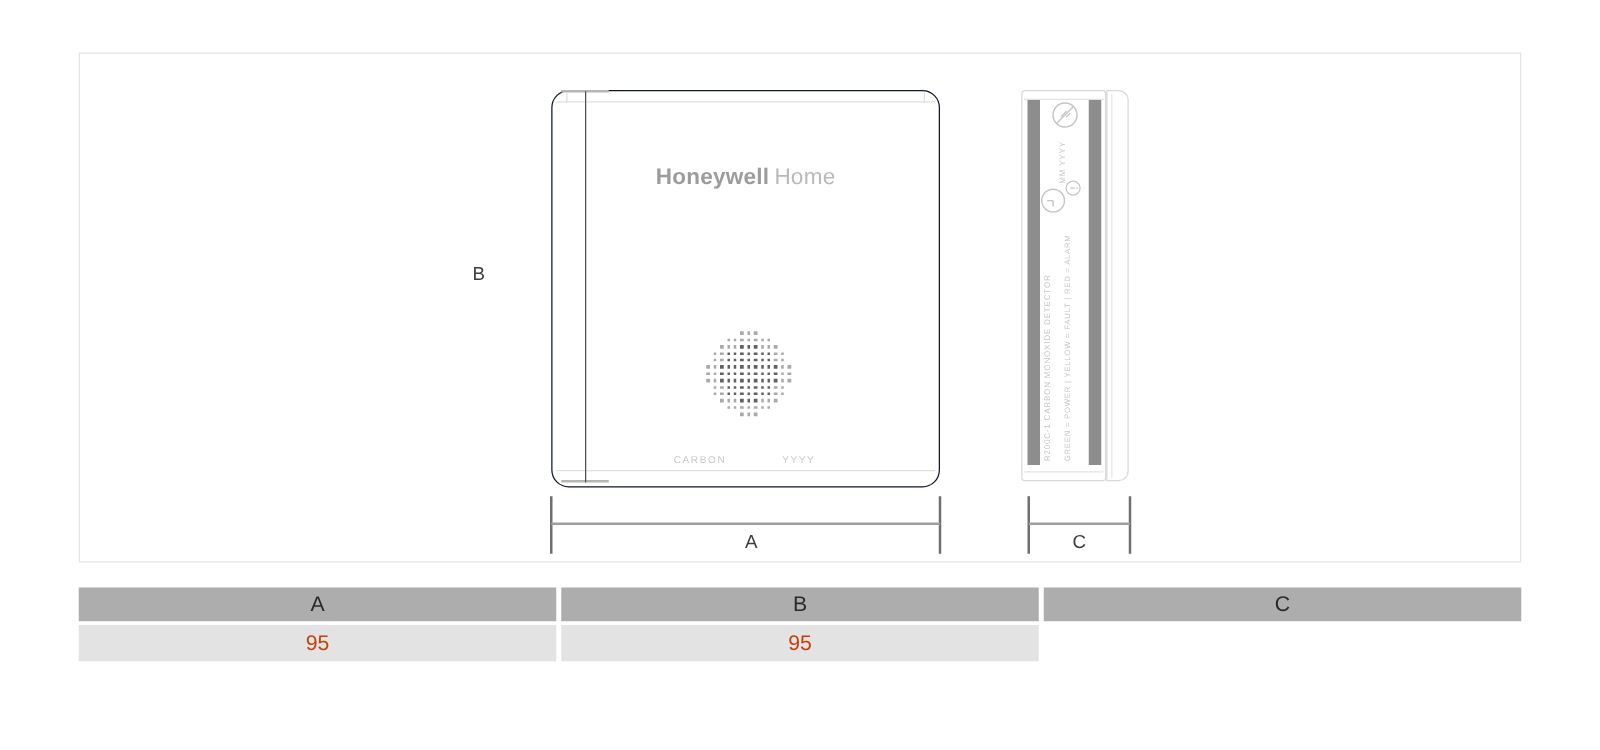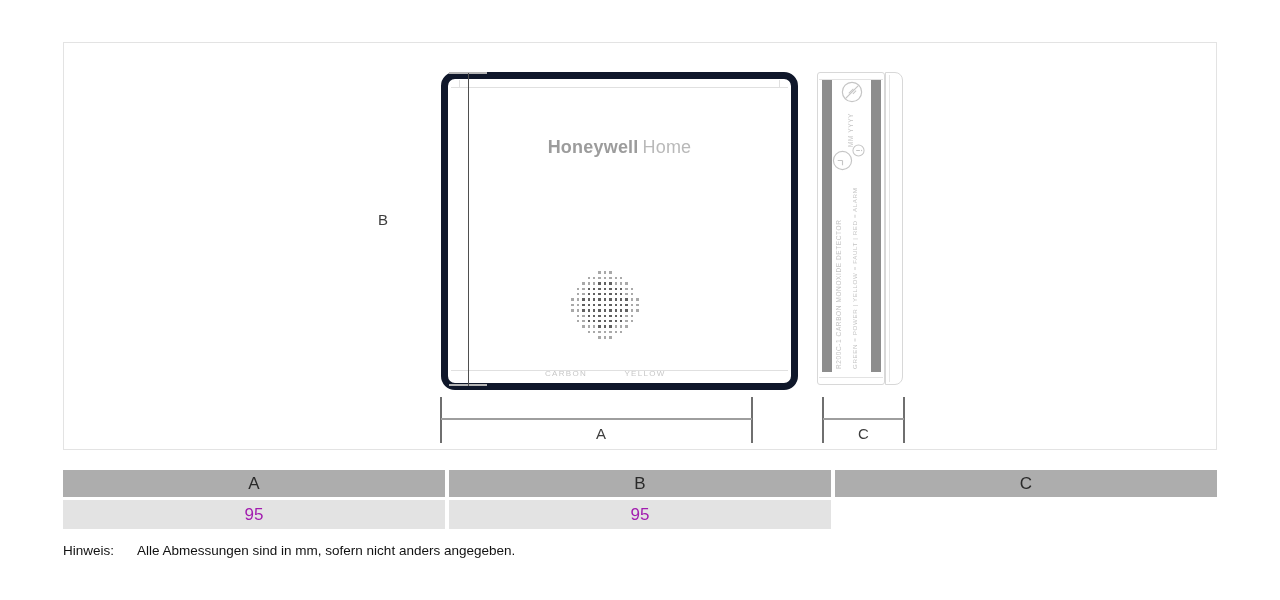--- a/index.html
+++ b/index.html
@@ -4,21 +4,21 @@
 <style>
   html,body{margin:0;padding:0;background:#ffffff;}
   .screen{position:relative;width:1280px;height:600px;background:#ffffff;overflow:hidden;
           font-family:"Liberation Sans", sans-serif;}
   .abs{position:absolute;}
 
   
   .panel{left:63px;top:42px;width:1154px;height:408px;border:1px solid #e3e3e3;background:#ffffff;box-sizing:border-box;}
 
   
-  .front{left:440px;top:71px;width:357px;height:318px;border:7px solid #0f172a;border-radius:14px;box-sizing:border-box;background:#ffffff;}
+  .front{left:440px;top:71px;width:311px;height:318px;border:1px solid #0f172a;border-radius:14px;box-sizing:border-box;background:#ffffff;}
   .front .bevel-top{position:absolute;left:3px;right:3px;top:8px;height:1px;background:#e0e0e0;}
   .front .bevel-bottom{position:absolute;left:3px;right:3px;bottom:12px;height:1px;background:#e0e0e0;}
   .front .corner-tick{position:absolute;top:1px;width:1px;height:8px;background:#e0e0e0;}
   .logo{position:absolute;left:0;top:58px;width:100%;text-align:center;font-size:18px;letter-spacing:.2px;white-space:nowrap;}
   .logo .b{font-weight:bold;color:#9c9c9c;}
   .logo .l{font-weight:400;color:#b9b9b9;margin-left:4px;}
   .grille{position:absolute;left:122px;top:191px;width:70px;height:70px;}
   .grille .dot{position:absolute;width:2.3px;height:2.3px;}
   .led-label{position:absolute;top:290px;width:70px;text-align:center;font-size:8px;letter-spacing:1.3px;color:#c7c7c7;}
   .led-power{left:83px;} .led-fault{left:162px;}
@@ -36,21 +36,21 @@
   .side-icon svg{display:block;}
   .dim-b-cap{left:385px;width:38px;height:2px;background:#b5b5b5;}
   .dim-b-line{left:404px;top:72px;width:1px;height:313px;background:#4f4f4f;}
   .dim-label{font-size:15px;color:#3d3d3d;}
   .dim-tick{width:1.5px;height:46px;background:#6f6f6f;top:396px;}
   .dim-h-line{top:417px;height:2px;background:#9e9e9e;}
 
   
   .dim-table{left:63px;top:470px;width:1154px;display:grid;grid-template-columns:1fr 1fr 1fr;gap:3px 4px;}
   .th{height:27px;line-height:27px;background:#adadad;text-align:center;font-size:17px;color:#2a2a2a;}
-  .td{height:29px;line-height:29px;background:#e3e3e3;text-align:center;font-size:17px;color:#a21caf;}
+  .td{height:29px;line-height:29px;background:#e3e3e3;text-align:center;font-size:17px;color:#c2410c;}
 
   
   .note{left:63px;top:543px;font-size:13.5px;color:#111111;display:flex;}
   .note .nlabel{width:74px;}
 </style>
 </head>
 <body>
 
 <div class="screen">
 
@@ -181,21 +181,21 @@
           <div class="dot" style="left: 28.45px; top: 60.85px; background: rgb(169, 169, 169);"></div>
           <div class="dot" style="left: 33.85px; top: 60.85px; background: rgb(169, 169, 169);"></div>
           <div class="dot" style="left: 39.25px; top: 60.85px; background: rgb(169, 169, 169);"></div>
           <div class="dot" style="left: 44.65px; top: 60.85px; background: rgb(169, 169, 169);"></div>
           <div class="dot" style="left: 50.05px; top: 60.85px; background: rgb(169, 169, 169);"></div>
           <div class="dot" style="left: 28.45px; top: 66.25px; background: rgb(169, 169, 169);"></div>
           <div class="dot" style="left: 33.85px; top: 66.25px; background: rgb(169, 169, 169);"></div>
           <div class="dot" style="left: 39.25px; top: 66.25px; background: rgb(169, 169, 169);"></div>
         </div>
       <div class="led-label led-power">CARBON</div>
-      <div class="led-label led-fault">YELLOW</div>
+      <div class="led-label led-fault">YYYY</div>
     </div>
 
     <div class="abs dim-b-cap" style="top:29px;"></div>
     <div class="abs dim-b-cap" style="top:341px;"></div>
     <div class="abs dim-b-line" style="top:30px;"></div>
     <div class="abs dim-label" style="left:309px;top:168px;width:20px;text-align:center;">B</div>
 
     <div class="abs dim-tick" style="left:376px;top:354px;"></div>
     <div class="abs dim-tick" style="left:687px;top:354px;"></div>
     <div class="abs dim-h-line" style="left:377px;top:375px;width:311px;"></div>
@@ -241,18 +241,14 @@
   </div>
 
   <div class="abs dim-table">
     <div class="th">A</div>
     <div class="th">B</div>
     <div class="th">C</div>
     <div class="td">95</div>
     <div class="td">95</div>
   </div>
 
-  <div class="abs note">
-    <span class="nlabel">Hinweis:</span>
-    <span>Alle Abmessungen sind in mm, sofern nicht anders angegeben.</span>
-  </div>
 
 </div>
 
 </body></html>

